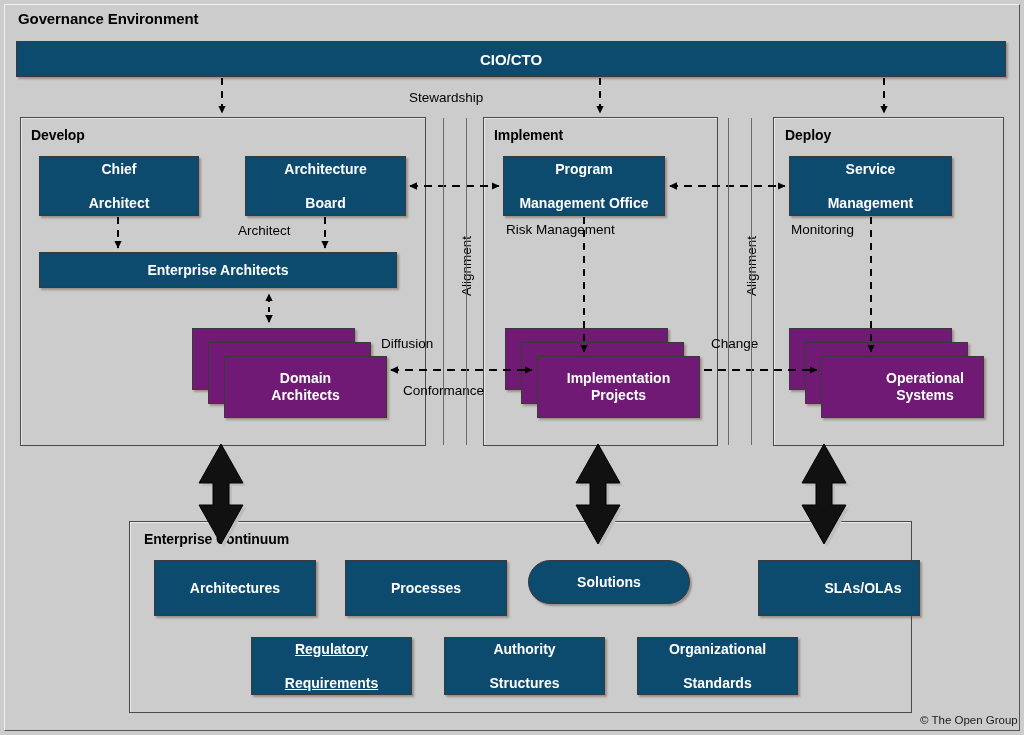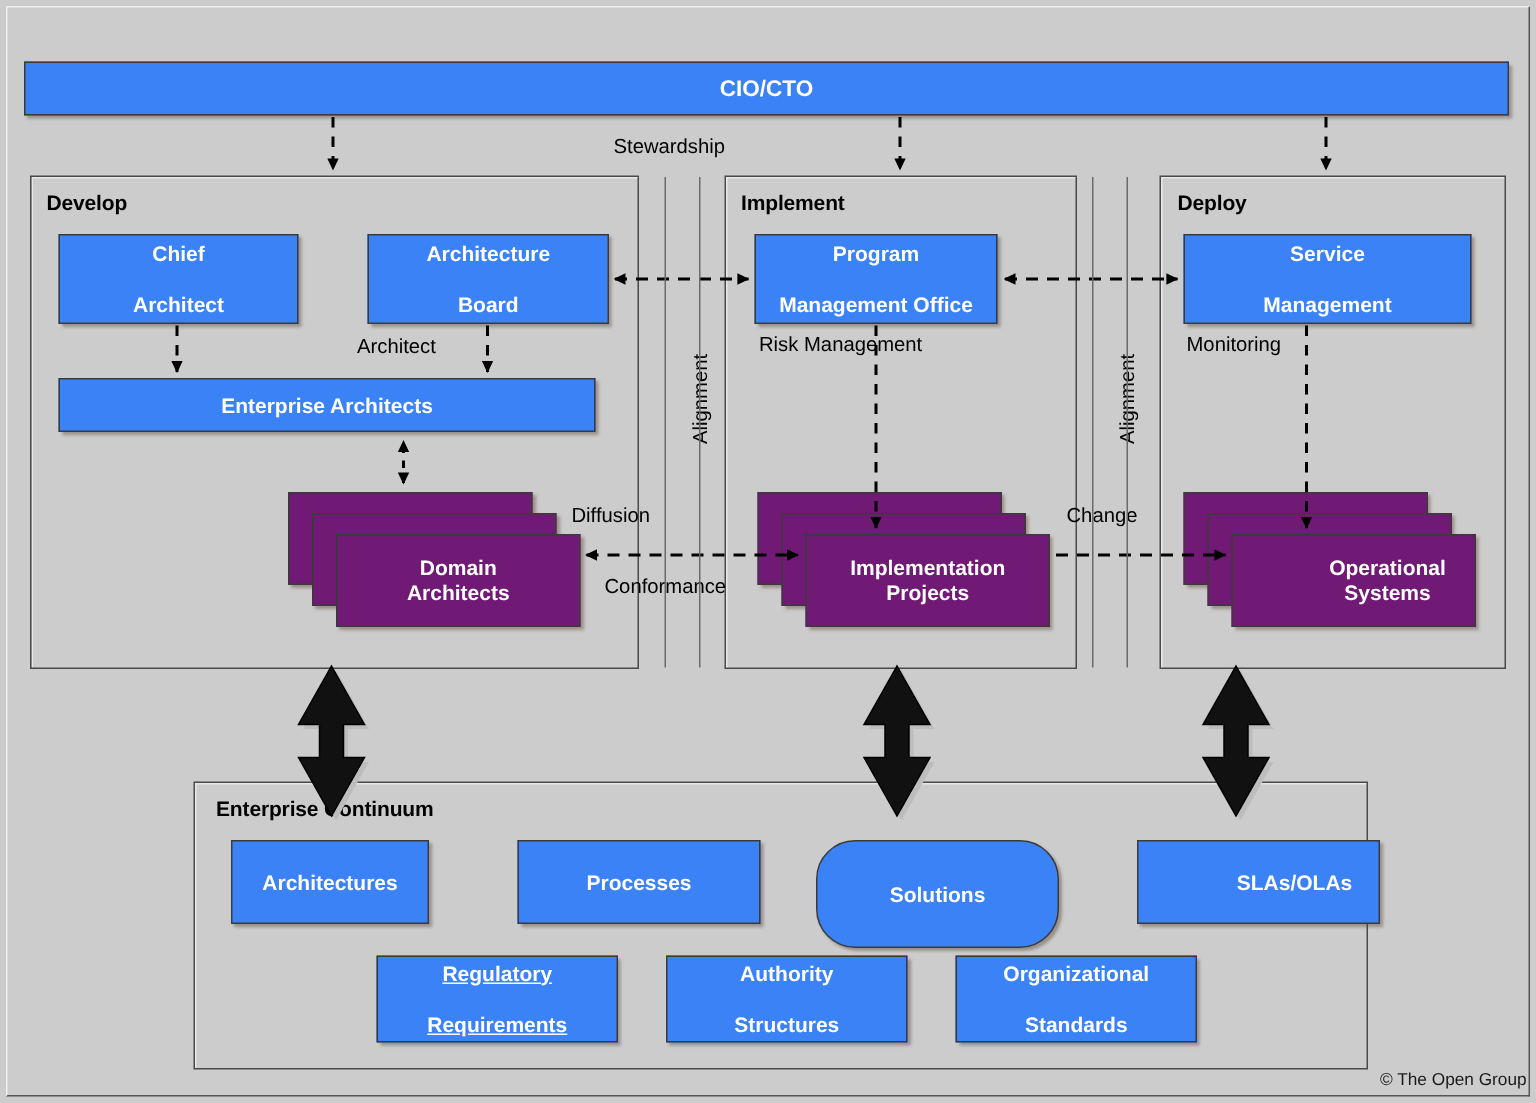--- a/index.html
+++ b/index.html
@@ -25,21 +25,21 @@
     font-size:14px;
     font-weight:bold;
     color:#000;
     white-space:nowrap;
     letter-spacing:-0.1px;
   }
 
   
   .bbox{
     position:absolute;
-    background:#3b82f6;
+    background:#0c4a6e;
     border:1px solid #3a3a3a;
     box-sizing:border-box;
     color:#ffffff;
     font-weight:bold;
     font-size:14px;
     line-height:17px;
     display:flex;
     align-items:center;
     justify-content:center;
     text-align:center;
@@ -95,20 +95,21 @@
     box-sizing:border-box;
   }
 </style>
 </head>
 <body>
 
 <div id="root">
 
   <div class="outerframe"></div>
 
+  <div class="panel-title" style="left:18px;top:10px;font-size:15px;">Governance Environment</div>
 
   <div class="bbox" style="left:16px;top:41px;width:990px;height:36px;font-size:15px;">
     <span>CIO/CTO</span>
   </div>
 
   <div class="panel" style="left:20px;top:117px;width:406px;height:329px;"></div>
   <div class="panel-title" style="left:31px;top:127px;">Develop</div>
 
   <div class="bbox" style="left:39px;top:156px;width:160px;height:60px;">
     <span>
@@ -156,48 +157,48 @@
       <span>
         <span>Implementation</span><br>
         <span>Projects</span>
       </span>
     </div>
   </div>
 
   <div class="panel" style="left:773px;top:117px;width:231px;height:329px;"></div>
   <div class="panel-title" style="left:785px;top:127px;">Deploy</div>
 
-  <div class="bbox" style="left:789px;top:156px;width:192px;height:60px;">
+  <div class="bbox" style="left:789px;top:156px;width:163px;height:60px;">
     <span>
       <span>Service</span><br>
       <span>Management</span>
     </span>
   </div>
 
   <div class="stack" style="left:789px;top:328px;width:195px;height:90px;">
     <div class="layer" style="left:0px;top:0px;width:163px;height:62px;"></div>
     <div class="layer" style="left:16px;top:14px;width:163px;height:62px;"></div>
     <div class="layer front" style="left:32px;top:28px;width:163px;height:62px;padding-left:45px;">
       <span>
         <span>Operational</span><br>
         <span>Systems</span>
       </span>
     </div>
   </div>
 
   <div class="panel" style="left:129px;top:521px;width:783px;height:192px;"></div>
   <div class="panel-title" style="left:144px;top:531px;">Enterprise Continuum</div>
 
-  <div class="bbox" style="left:154px;top:560px;width:132px;height:56px;">
+  <div class="bbox" style="left:154px;top:560px;width:162px;height:56px;">
     <span>Architectures</span>
   </div>
   <div class="bbox" style="left:345px;top:560px;width:162px;height:56px;">
     <span>Processes</span>
   </div>
-  <div class="bbox" style="left:544px;top:560px;width:162px;height:72px;border-radius:26px;">
+  <div class="bbox" style="left:528px;top:560px;width:162px;height:44px;border-radius:26px;">
     <span>Solutions</span>
   </div>
   <div class="bbox" style="left:758px;top:560px;width:162px;height:56px;padding-left:48px;">
     <span>SLAs/OLAs</span>
   </div>
 
   <div class="bbox" style="left:251px;top:637px;width:161px;height:58px;text-decoration:underline;">
     <span>
       <span>Regulatory</span><br>
       <span>Requirements</span>

